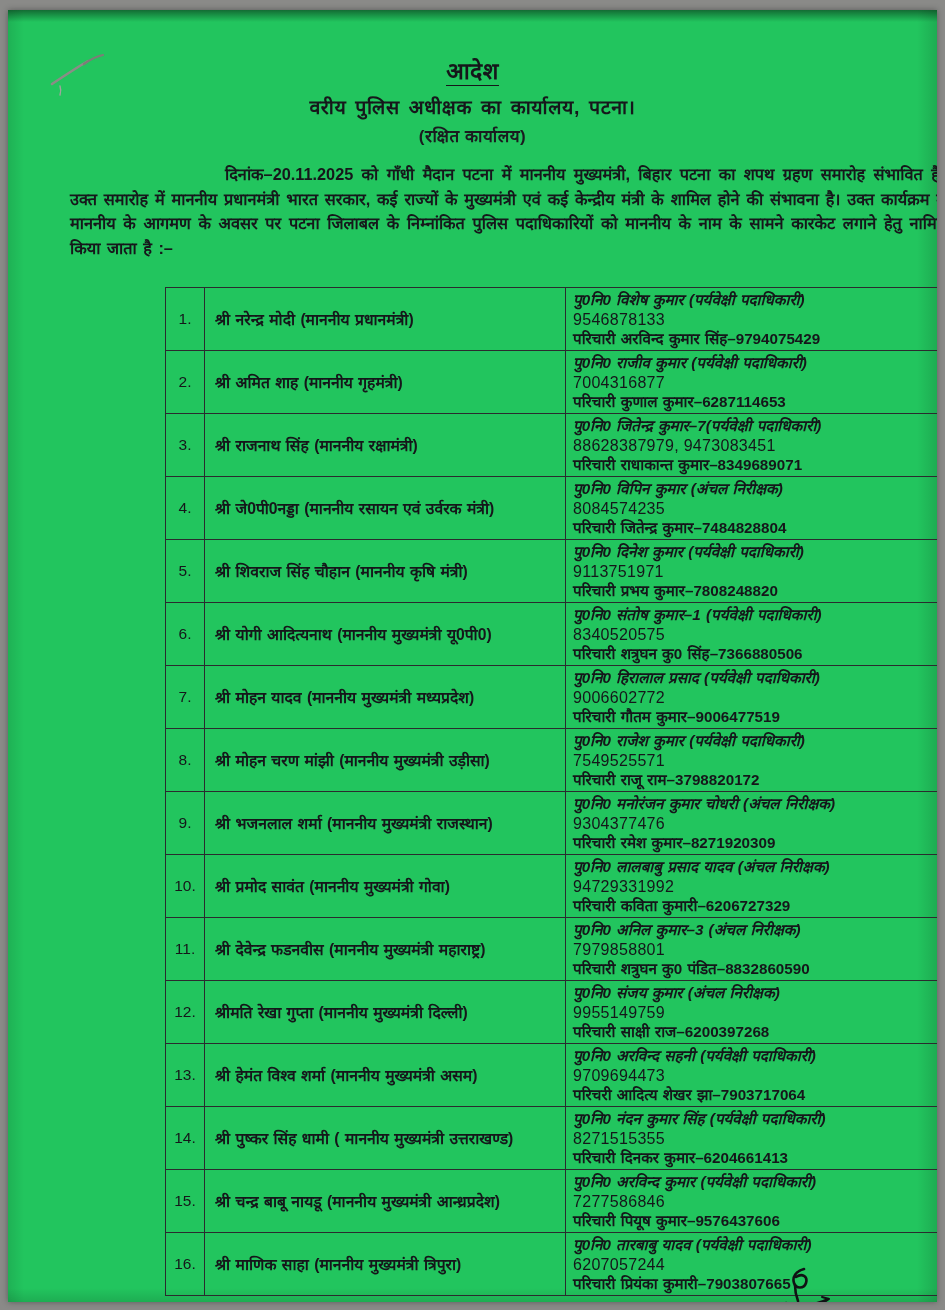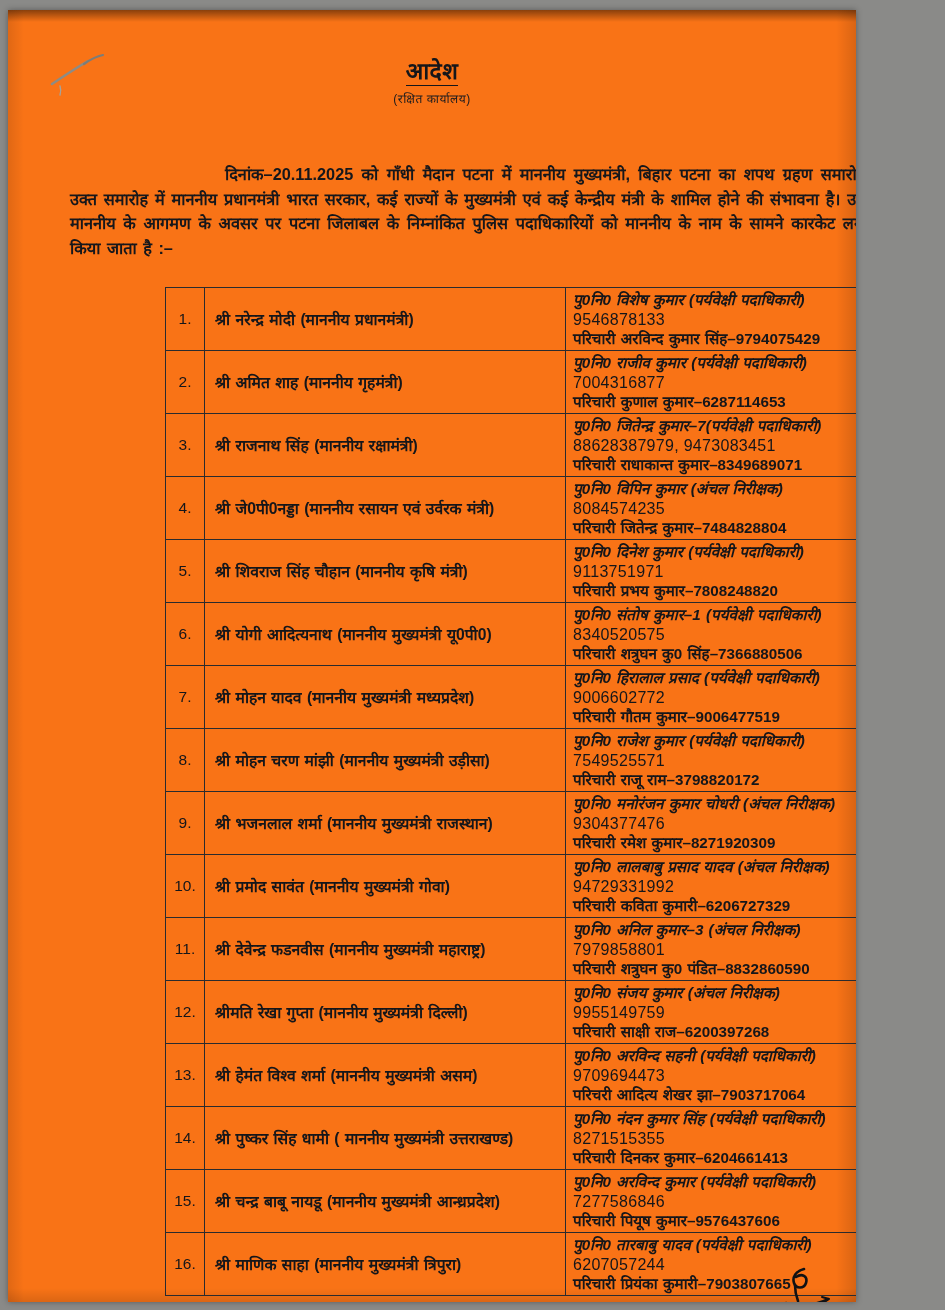--- a/index.html
+++ b/index.html
@@ -7,23 +7,23 @@
   body{
     width:945px;
     height:1310px;
     background:#8a8a88;
     font-family:"Liberation Sans", sans-serif;
     overflow:hidden;
   }
   .page{
     position:absolute;
     left:8px; top:10px;
-    width:848px;
+    width:929px;
     height:1292px;
-    background:#f97316;
+    background:#22c55e;
     box-shadow:0 0 6px rgba(0,0,0,.35);
     overflow:hidden;
   }
   
   .scan-top-shadow{
     position:absolute; left:0; top:0; width:100%; height:12px;
     background:linear-gradient(to bottom, rgba(0,0,0,.45), rgba(0,0,0,0));
     pointer-events:none;
   }
   .scan-left-shadow{
@@ -50,21 +50,21 @@
   .title-main{
     font-size:23px; font-weight:700; color:#15161a;
     letter-spacing:.4px; display:inline-block;
     border-bottom:1.6px solid #15161a; padding-bottom:1px; line-height:1.15;
   }
   .title-office{
     font-size:19.5px; font-weight:700; color:#16171b;
     margin-top:7px; letter-spacing:.6px; word-spacing:3px;
   }
   .title-sub{
-    font-size:12px; font-weight:400; color:#1a1b1f;
+    font-size:17px; font-weight:700; color:#1a1b1f;
     margin-top:4px; letter-spacing:.5px;
   }
 
   
   .body-para{
     position:absolute; left:62px; top:152px; width:876px;
     font-size:16.3px; line-height:24.5px; color:#16171b;
     text-align:justify; text-indent:155px; word-spacing:2px;
     font-weight:600;
   }
@@ -101,20 +101,21 @@
   <div class="scan-bottom-shadow"></div>
 
   <svg class="pen-mark" viewBox="0 0 70 45">
     <path d="M4 32 C16 24, 28 16, 40 9" stroke="#8c8c86" stroke-width="2.6" fill="none" stroke-linecap="round"></path>
     <path d="M36 12 C43 7, 50 4, 55 3" stroke="#7d7d78" stroke-width="2.2" fill="none" stroke-linecap="round"></path>
     <path d="M12 34 C13 37, 13 40, 12 43" stroke="#a3a39e" stroke-width="1.4" fill="none" stroke-linecap="round"></path>
   </svg>
 
   <div class="doc-header">
     <div class="title-main">आदेश</div>
+    <div class="title-office">वरीय पुलिस अधीक्षक का कार्यालय, पटना।</div>
     <div class="title-sub">(रक्षित कार्यालय)</div>
   </div>
 
   <div class="body-para">दिनांक–20.11.2025 को गाँधी मैदान पटना में माननीय मुख्यमंत्री, बिहार पटना का शपथ ग्रहण समारोह संभावित है। उक्त समारोह में माननीय प्रधानमंत्री भारत सरकार, कई राज्यों के मुख्यमंत्री एवं कई केन्द्रीय मंत्री के शामिल होने की संभावना है। उक्त कार्यक्रम में माननीय के आगमण के अवसर पर पटना जिलाबल के निम्नांकित पुलिस पदाधिकारियों को माननीय के नाम के सामने कारकेट लगाने हेतु नामित किया जाता है :–</div>
 
   <table class="order-table">
     <tbody>
         <tr>
           <td class="col-sn">1.</td>
           <td class="col-name">श्री नरेन्द्र मोदी (माननीय प्रधानमंत्री)</td>

